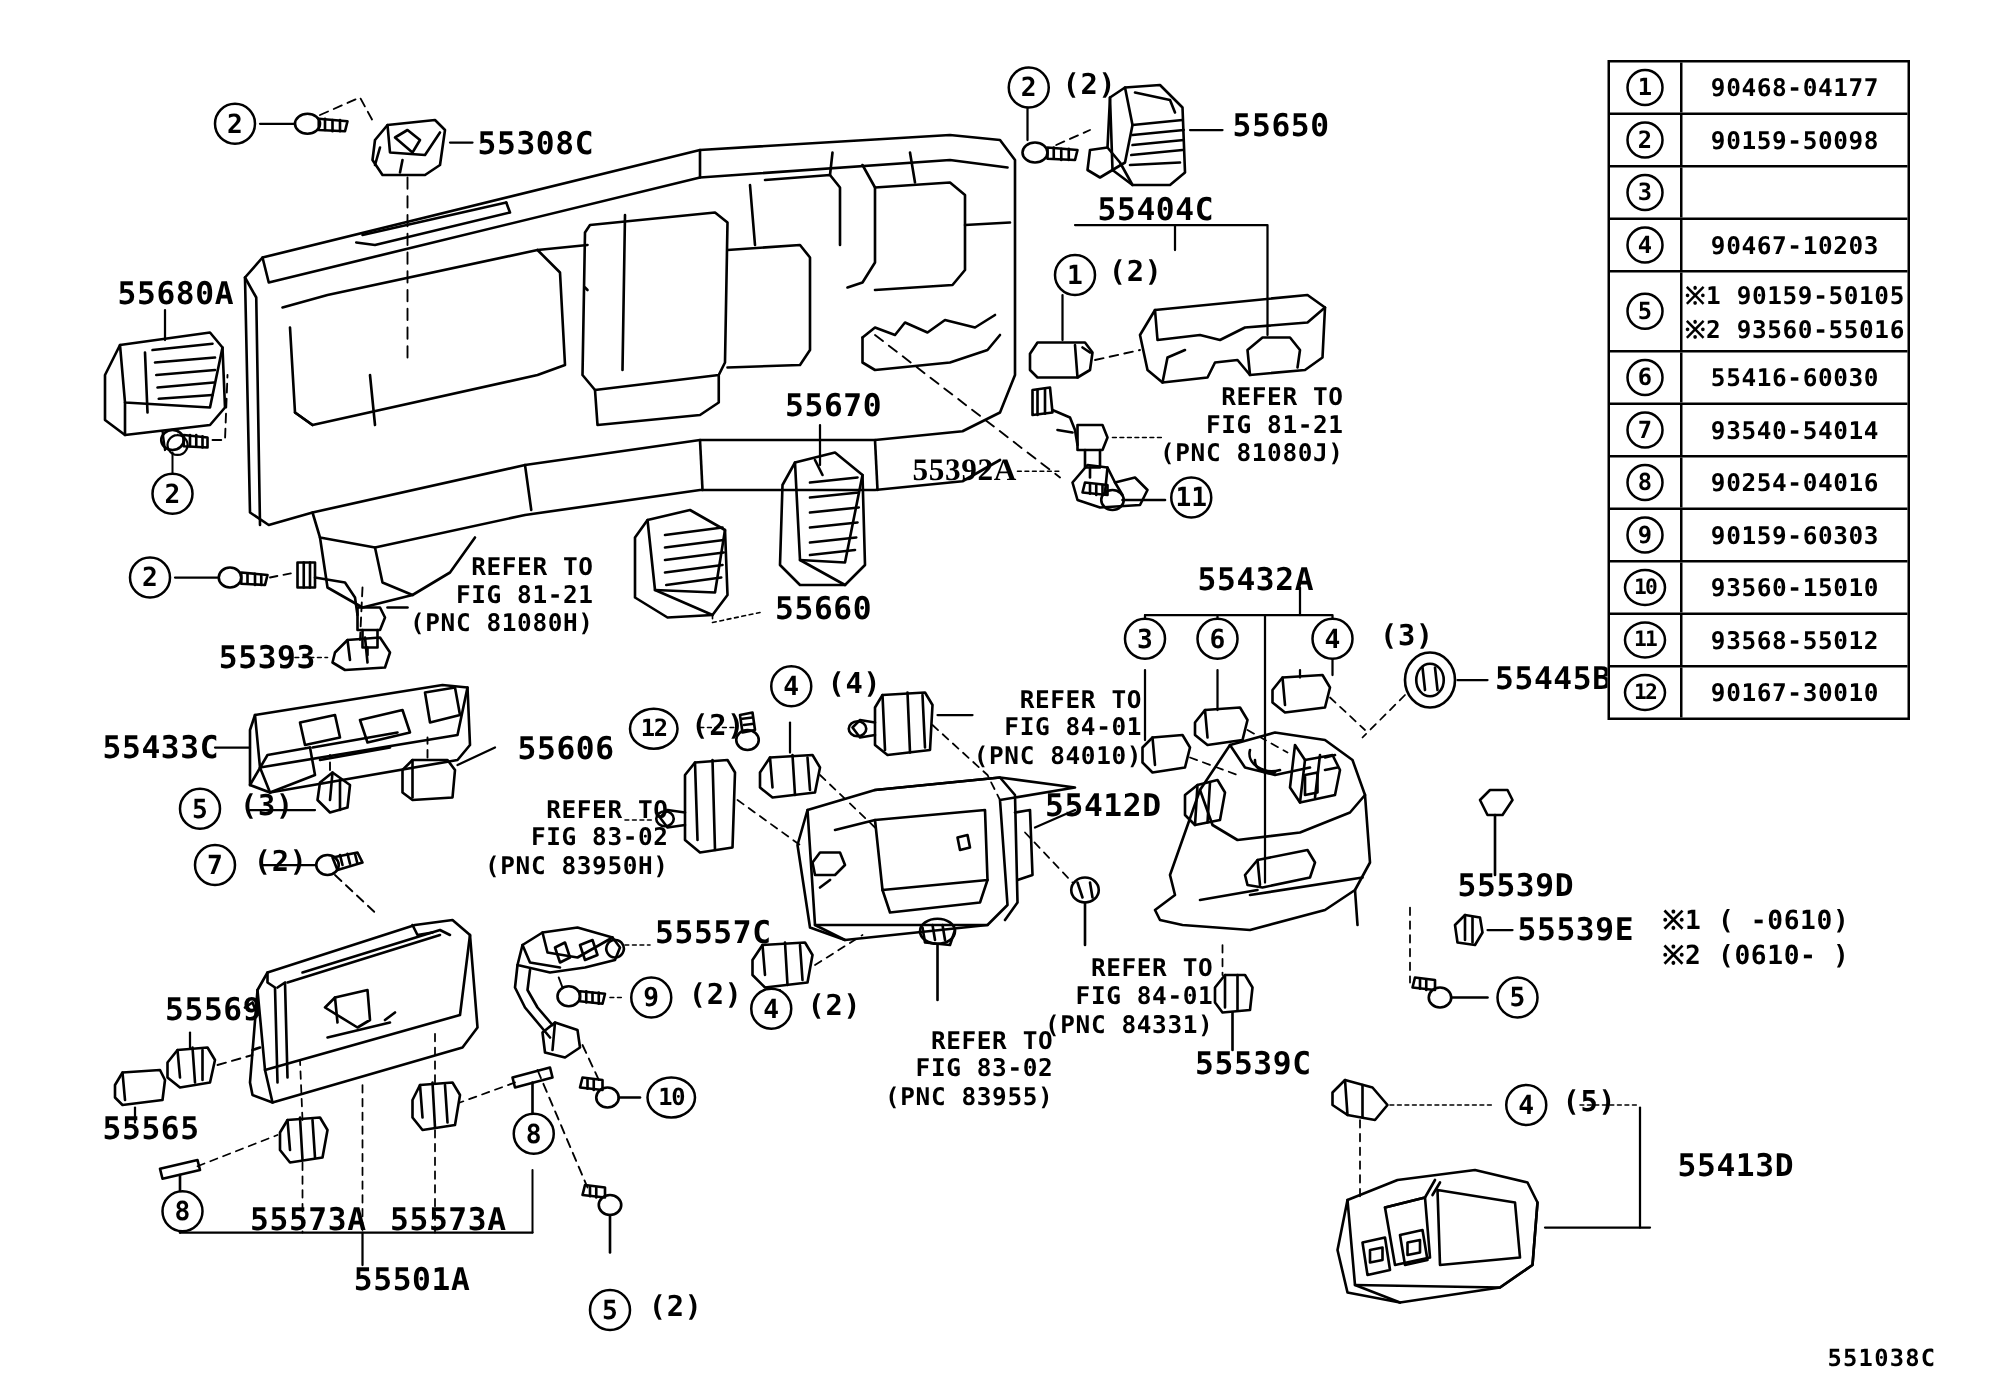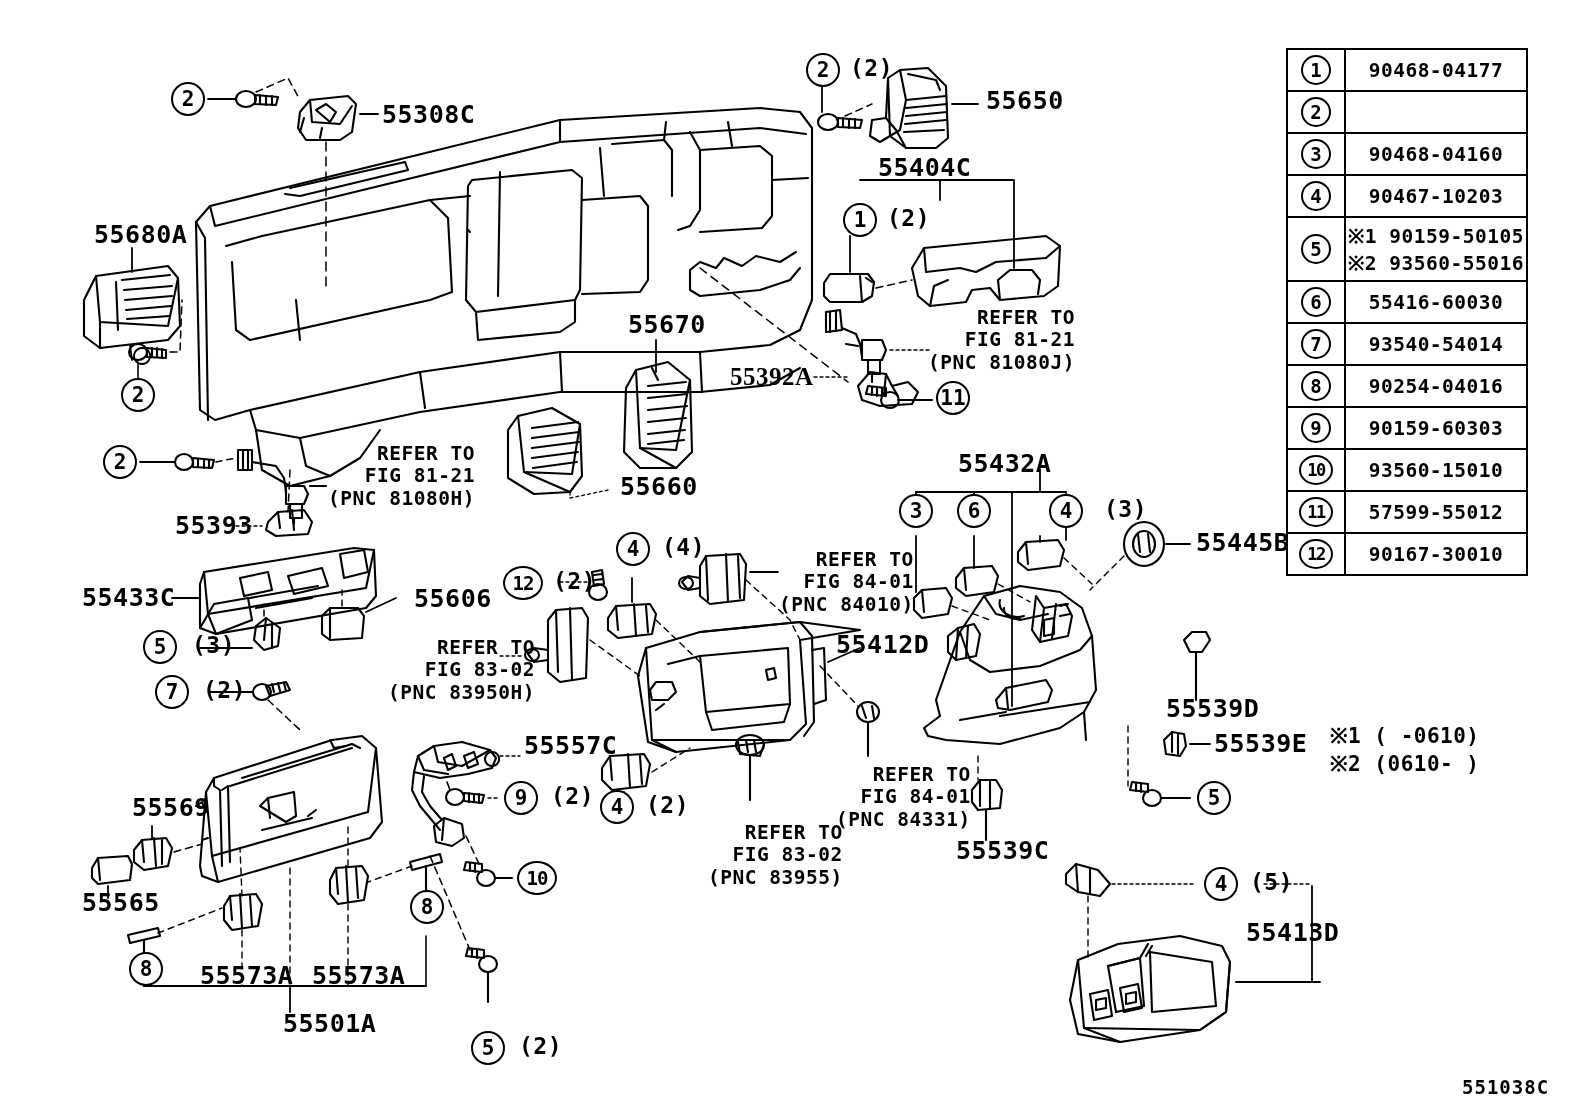--- a/index.html
+++ b/index.html
@@ -576,21 +576,21 @@
   <div class="lbl" style="left:1196px;top:530px;">55445B</div>
   <div class="lbl" style="left:1166px;top:696px;">55539D</div>
   <div class="lbl" style="left:1214px;top:731px;text-align:center;">55539E</div>
   <div class="lbl" style="left:956px;top:838px;">55539C</div>
   <div class="lbl" style="left:524px;top:733px;">55557C</div>
   <div class="lbl" style="left:132px;top:795px;">55569</div>
   <div class="lbl" style="left:82px;top:890px;">55565</div>
   <div class="lbl" style="left:200px;top:963px;">55573A</div>
   <div class="lbl" style="left:312px;top:963px;">55573A</div>
   <div class="lbl" style="left:283px;top:1011px;">55501A</div>
-  <div class="lbl" style="left:1246px;top:920px;">55413D</div>
+  <div class="lbl" style="left:1342px;top:920px;">55413D</div>
 
   <div class="lbl refer" style="left:928px;top:307px;">
     <div>REFER TO</div>
     <div>FIG 81-21</div>
     <div>(PNC 81080J)</div>
   </div>
   <div class="lbl refer" style="left:328px;top:443px;">
     <div>REFER TO</div>
     <div>FIG 81-21</div>
     <div>(PNC 81080H)</div>
@@ -723,30 +723,30 @@
         <div class="pn">
           <div class="l">90468-04177</div>
         </div>
       </div>
       <div class="row">
         <div class="num">
           <div class="circ">
             <span>2</span>
           </div>
         </div>
+        <div class="pn">
+          <div class="l">90159-50098</div>
+        </div>
       </div>
       <div class="row">
         <div class="num">
           <div class="circ">
             <span>3</span>
           </div>
         </div>
-        <div class="pn">
-          <div class="l">90468-04160</div>
-        </div>
       </div>
       <div class="row">
         <div class="num">
           <div class="circ">
             <span>4</span>
           </div>
         </div>
         <div class="pn">
           <div class="l">90467-10203</div>
         </div>
@@ -812,21 +812,21 @@
           <div class="l">93560-15010</div>
         </div>
       </div>
       <div class="row">
         <div class="num">
           <div class="circ wide">
             <span>11</span>
           </div>
         </div>
         <div class="pn">
-          <div class="l">57599-55012</div>
+          <div class="l">93568-55012</div>
         </div>
       </div>
       <div class="row">
         <div class="num">
           <div class="circ wide">
             <span>12</span>
           </div>
         </div>
         <div class="pn">
           <div class="l">90167-30010</div>

